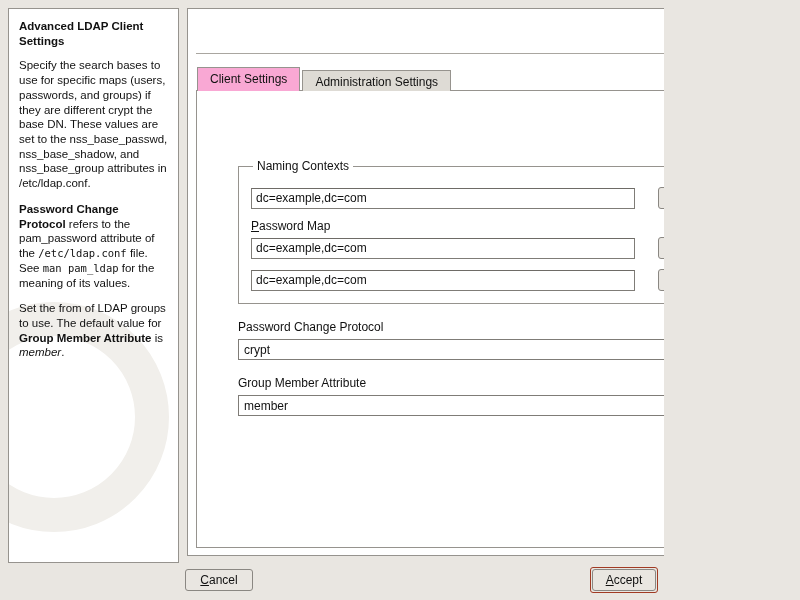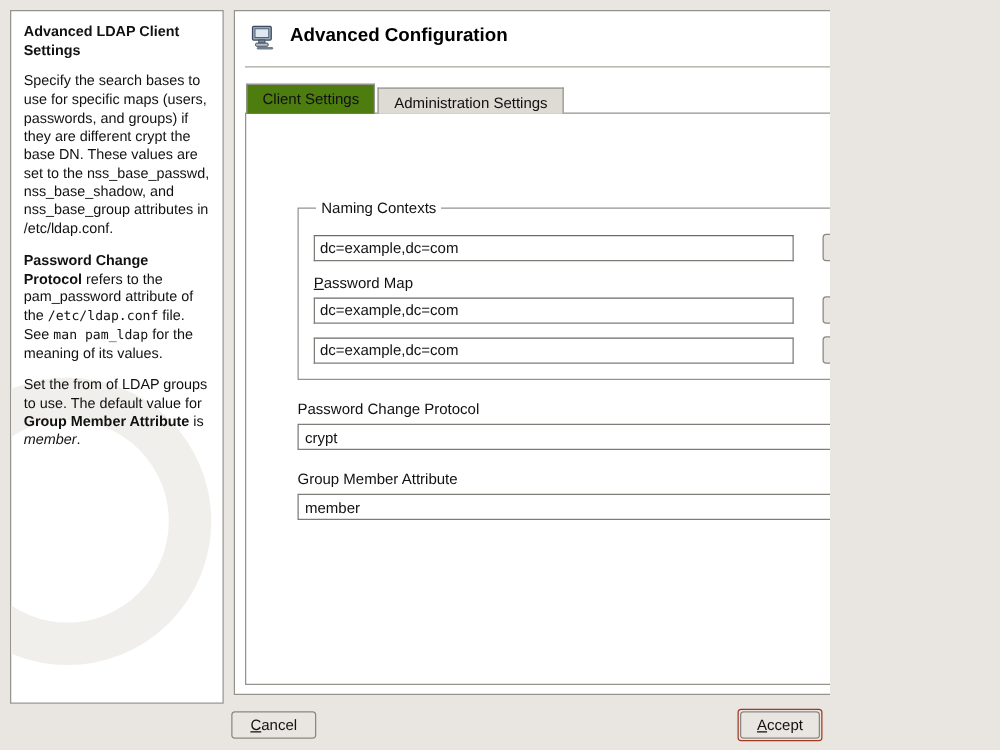--- a/index.html
+++ b/index.html
@@ -37,21 +37,21 @@
   .hdr-icon { position:absolute; left:4px; top:2px; width:22px; height:22px; }
   .hdr-title { position:absolute; left:36px; top:3px; font-size:15px; font-weight:bold; color:#000; }
   .hdr-rule { position:absolute; left:8px; right:8px; top:44px; border-top:1px solid #a9a6a0; }
 
   
   .tabs { position:absolute; left:9px; top:58px; height:24px; display:flex; align-items:flex-end; z-index:3; }
   .tab {
     border:1px solid #96938e; border-bottom:none; padding:4px 12px 4px 12px;
     font-size:12px; cursor:default; white-space:nowrap;
   }
-  .tab.active { background:#4d7c0f; height:24px; position:relative; z-index:4;margin-top:42px; }
+  .tab.active { background:#f9a8d4; height:24px; position:relative; z-index:4;margin-top:42px; }
   .tab.inactive { background:#dedbd5; height:21px; margin-left:2px; }
 
   .tab-panel {
     position:absolute; left:8px; top:81px; right:8px; bottom:7px;
     background:#ffffff; border:1px solid #96938e; z-index:2;
   }
   .panel-content { position:absolute; left:41px; top:68px; width:503px; }
 
   
   fieldset.naming {
@@ -105,30 +105,20 @@
     <div class="help-content">
       <p class="help-title">Advanced LDAP Client Settings</p>
       <p class="help-para"><span>Specify the search bases to use for specific maps (users, passwords, and groups) if they are different crypt the base DN. These values are set to the nss_base_passwd, nss_base_shadow, and nss_base_group attributes in /etc/ldap.conf.</span></p>
       <p class="help-para"><b>Password Change Protocol</b><span> refers to the pam_password attribute of the </span><span class="code">/etc/ldap.conf</span><span> file. See </span><span class="code">man pam_ldap</span><span> for the meaning of its values.</span></p>
       <p class="help-para"><span>Set the from of LDAP groups to use. The default value for </span><b>Group Member Attribute</b><span> is </span><i>member</i><span>.</span></p>
     </div>
   </div>
 
   <div class="main">
 
-    <div class="main-header">
-      <svg class="hdr-icon" viewBox="0 0 22 22">
-        <rect x="2" y="2" width="15" height="11" rx="1" fill="#9aa7b8" stroke="#3a4a5a" stroke-width="1"></rect>
-        <rect x="4" y="4" width="11" height="7" fill="#dfe7f0" stroke="#51637a" stroke-width="0.8"></rect>
-        <rect x="7" y="13" width="5" height="2.5" fill="#7d8b9c" stroke="#3a4a5a" stroke-width="0.7"></rect>
-        <rect x="4.5" y="15.5" width="10" height="2.5" rx="0.8" fill="#b9c3cf" stroke="#3a4a5a" stroke-width="0.8"></rect>
-        <rect x="5.5" y="18.5" width="13" height="2" rx="1" fill="#6f7d8e"></rect>
-      </svg>
-      <div class="hdr-title">Advanced Configuration</div>
-    </div>
     <div class="hdr-rule"></div>
 
     <div class="tabs">
       <div class="tab active">Client Settings</div>
       <div class="tab inactive">Administration Settings</div>
     </div>
 
     <div class="tab-panel">
       <div class="panel-content">
 

